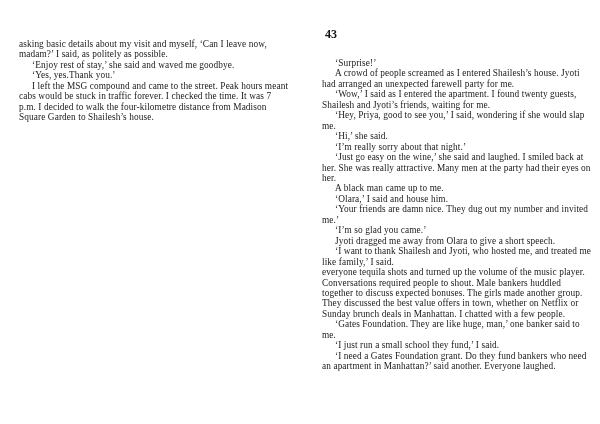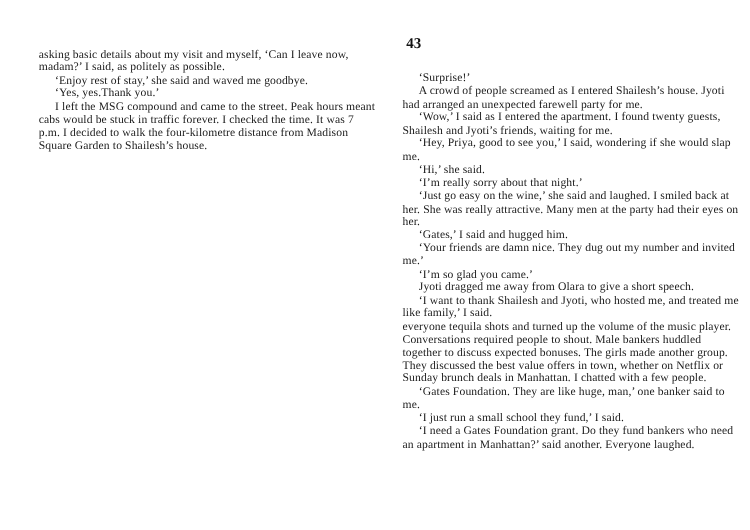--- a/index.html
+++ b/index.html
@@ -22,21 +22,21 @@
     line-height: 10.45px;
     letter-spacing: 0.1px;
   }
   .page-text .line {
     white-space: nowrap;
   }
   .page-text .line.indent {
     padding-left: 13px;
   }
   .left-text {
-    left: 31px;
+    left: 19px;
     top: 39px;
     width: 272px;
   }
   .right-text {
     left: 322px;
     top: 58px;
     width: 268px;
   }
   .chapter-number {
     position: absolute;
@@ -72,21 +72,22 @@
       <div class="line">had arranged an unexpected farewell party for me.</div>
       <div class="line indent">‘Wow,’ I said as I entered the apartment. I found twenty guests,</div>
       <div class="line">Shailesh and Jyoti’s friends, waiting for me.</div>
       <div class="line indent">‘Hey, Priya, good to see you,’ I said, wondering if she would slap</div>
       <div class="line">me.</div>
       <div class="line indent">‘Hi,’ she said.</div>
       <div class="line indent">‘I’m really sorry about that night.’</div>
       <div class="line indent">‘Just go easy on the wine,’ she said and laughed. I smiled back at</div>
       <div class="line">her. She was really attractive. Many men at the party had their eyes on</div>
       <div class="line">her.</div>
-      <div class="line indent">‘Gates,’ I said and hugged him.</div>
+      <div class="line indent">A black man came up to me.</div>
+      <div class="line indent">‘Olara,’ I said and house him.</div>
       <div class="line indent">‘Your friends are damn nice. They dug out my number and invited</div>
       <div class="line">me.’</div>
       <div class="line indent">‘I’m so glad you came.’</div>
       <div class="line indent">Jyoti dragged me away from Olara to give a short speech.</div>
       <div class="line indent">‘I want to thank Shailesh and Jyoti, who hosted me, and treated me</div>
       <div class="line">like family,’ I said.</div>
       <div class="line">everyone tequila shots and turned up the volume of the music player.</div>
       <div class="line">Conversations required people to shout. Male bankers huddled</div>
       <div class="line">together to discuss expected bonuses. The girls made another group.</div>
       <div class="line">They discussed the best value offers in town, whether on Netflix or</div>

